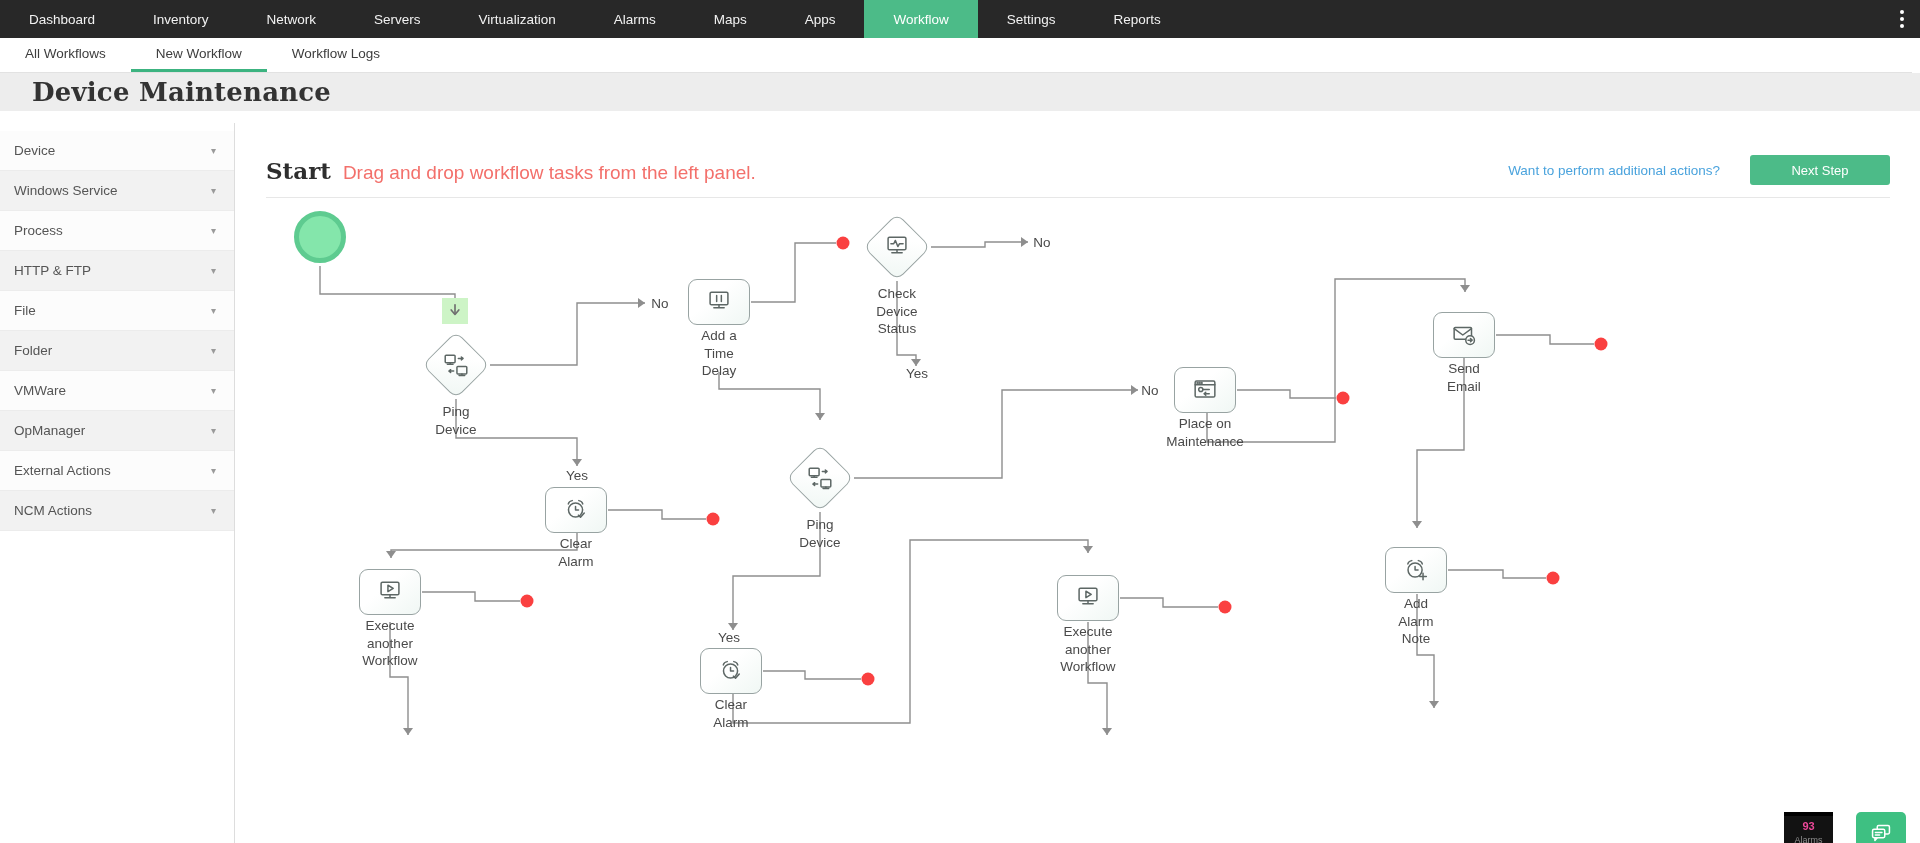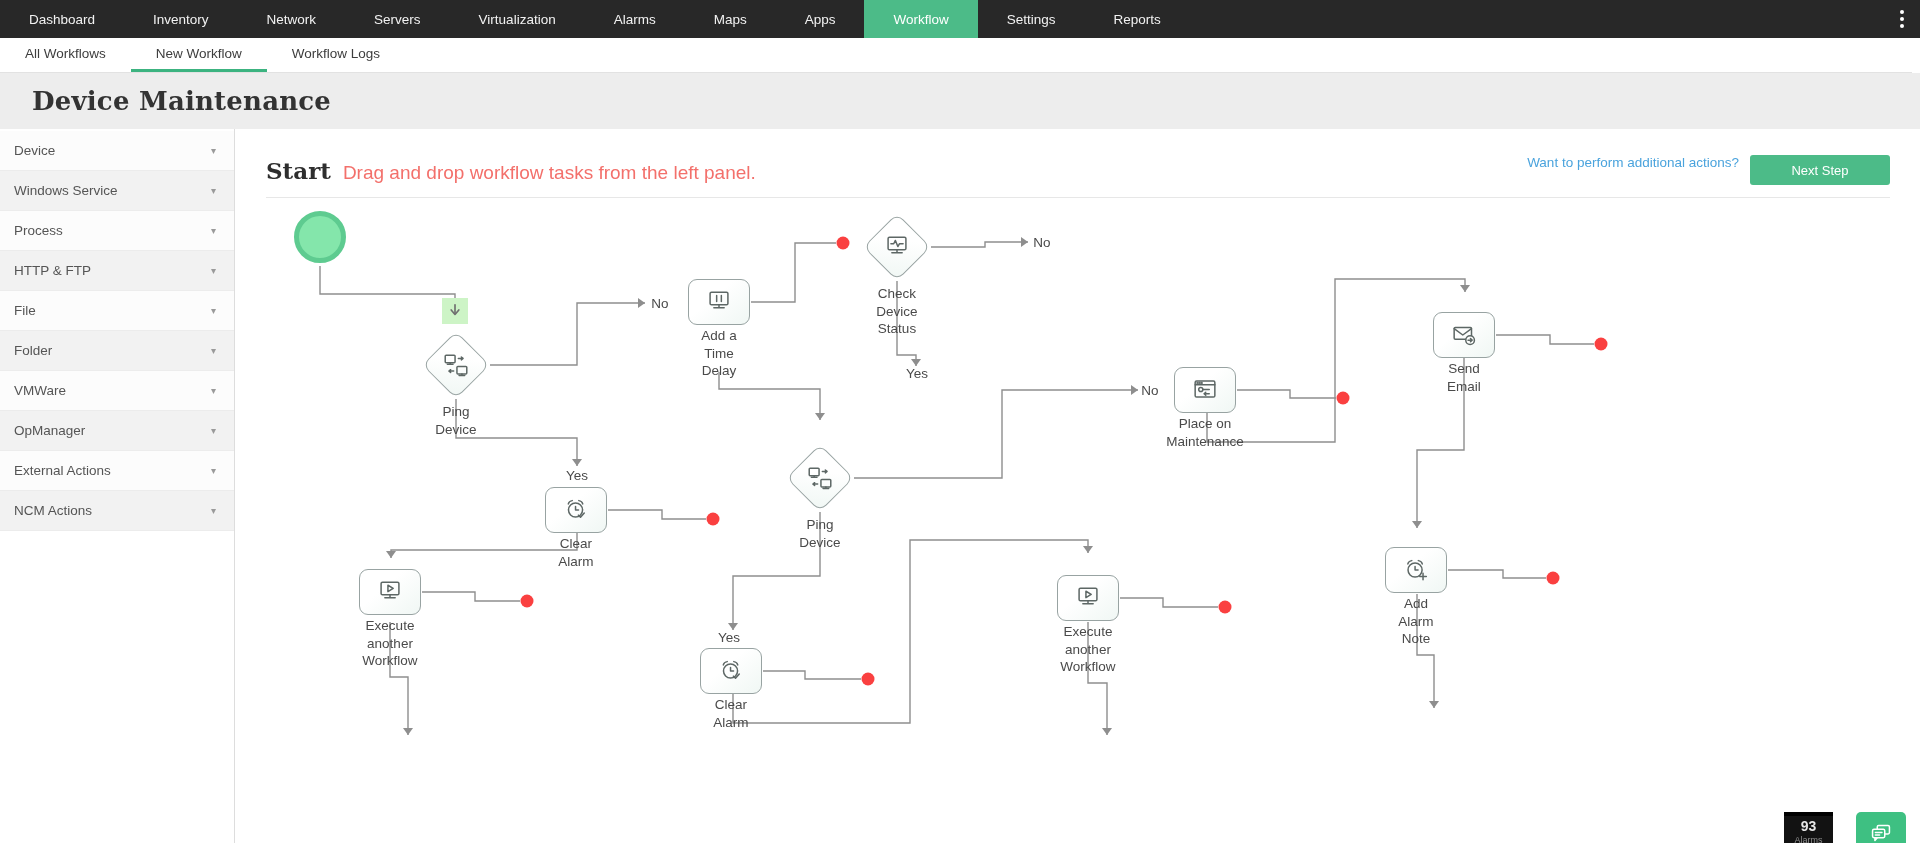--- a/index.html
+++ b/index.html
@@ -15,38 +15,38 @@
   .kebab{margin-left:auto;display:flex;flex-direction:column;justify-content:center;
          gap:3px;padding:0 16px;cursor:pointer;}
   .kebab i{width:4px;height:4px;border-radius:50%;background:#fff;display:block;}
   
   .tabbar{position:absolute;top:38px;left:0;right:8px;height:35px;background:#fff;
           border-bottom:1px solid #e2e2e2;display:flex;z-index:10;box-sizing:border-box;}
   .tab{font-size:13.5px;color:#3d3d3d;display:flex;align-items:center;padding:0 25px;
        border-bottom:3px solid transparent;box-sizing:border-box;cursor:pointer;}
   .tab.active{border-bottom-color:#3cb380;}
   
-  .titlebar{position:absolute;top:73px;left:0;right:0;height:56px;background:#ededed;
+  .titlebar{position:absolute;top:73px;left:0;right:0;height:38px;background:#ededed;
             display:flex;align-items:center;z-index:10;}
   .titlebar h1{font-family:"DejaVu Serif",serif;font-size:26px;font-weight:600;color:#333;
                margin:0 0 0 32px;letter-spacing:.2px;}
   
   .sidebar{position:absolute;top:123px;left:0;bottom:0;width:235px;background:#fff;
            border-right:1px solid #ddd;z-index:9;padding-top:8px;box-sizing:border-box;}
   .side-item{height:39px;display:flex;align-items:center;justify-content:space-between;
              padding:0 18px 0 14px;font-size:13.5px;color:#555;
              border-bottom:1px solid #ececec;cursor:pointer;background:#fcfcfc;}
   .side-item:nth-child(even){background:#f2f2f2;}
   .side-item .caret{color:#9a9a9a;font-size:10px;}
   
   .canvas-header{position:absolute;left:266px;right:30px;top:153px;height:34px;
                  display:flex;align-items:center;z-index:5;}
   .start-title{font-family:"DejaVu Serif",serif;font-size:23px;font-weight:700;color:#2e2e2e;}
   .start-hint{font-size:19px;color:#f3706b;margin-left:12px;margin-top:5px;}
-  .header-right{margin-left:auto;display:flex;align-items:flex-start;gap:11px;}
+  .header-right{margin-left:auto;display:flex;align-items:center;gap:30px;}
   .actions-link{font-size:13.5px;color:#4aa3dd;cursor:pointer;}
   .next-step{background:#4cbb88;color:#fff;font-size:13px;border:none;border-radius:3px;
              height:30px;width:140px;cursor:pointer;font-family:"Liberation Sans",sans-serif;}
   .canvas-divider{position:absolute;left:266px;right:30px;top:197px;
                   border-top:1px solid #e7e7e7;z-index:4;}
   
   #flow{position:absolute;inset:0;z-index:1;}
   #flow-svg{position:absolute;left:0;top:0;}
   .node{position:absolute;z-index:2;cursor:pointer;}
   .node-rect{width:62px;height:46px;border:1.5px solid #98a3a2;border-radius:9px;
@@ -64,21 +64,21 @@
   .node-drop{width:26px;height:26px;background:#cdf4c6;display:flex;
              align-items:center;justify-content:center;}
   .node-label{position:absolute;width:96px;text-align:center;font-size:13.5px;color:#4a4a4a;
               line-height:1.3;z-index:3;pointer-events:none;}
   .decision-label{position:absolute;font-size:13.5px;color:#4a4a4a;z-index:3;
                   transform:translate(-50%,-50%);}
   
   .alarm-badge{position:absolute;left:1784px;top:812px;width:49px;height:44px;
                background:#121212;border-top:4px solid #000;z-index:6;text-align:center;
                box-sizing:border-box;cursor:pointer;}
-  .alarm-count{color:#e5e5e5;font-size:14px;font-weight:bold;line-height:17px;margin-top:2px;}
+  .alarm-count{color:#ec4899;font-size:11px;font-weight:bold;line-height:17px;margin-top:2px;}
   .alarm-label{color:#8d8d8d;font-size:9px;line-height:10px;}
   .chat-button{position:absolute;left:1856px;top:812px;width:50px;height:44px;
                background:#3ec082;border-radius:5px;z-index:6;display:flex;
                align-items:center;justify-content:center;cursor:pointer;}
 </style>
 </head>
 <body>
 
 <div id="flow">
   <svg id="flow-svg" width="1920" height="843" viewBox="0 0 1920 843">

